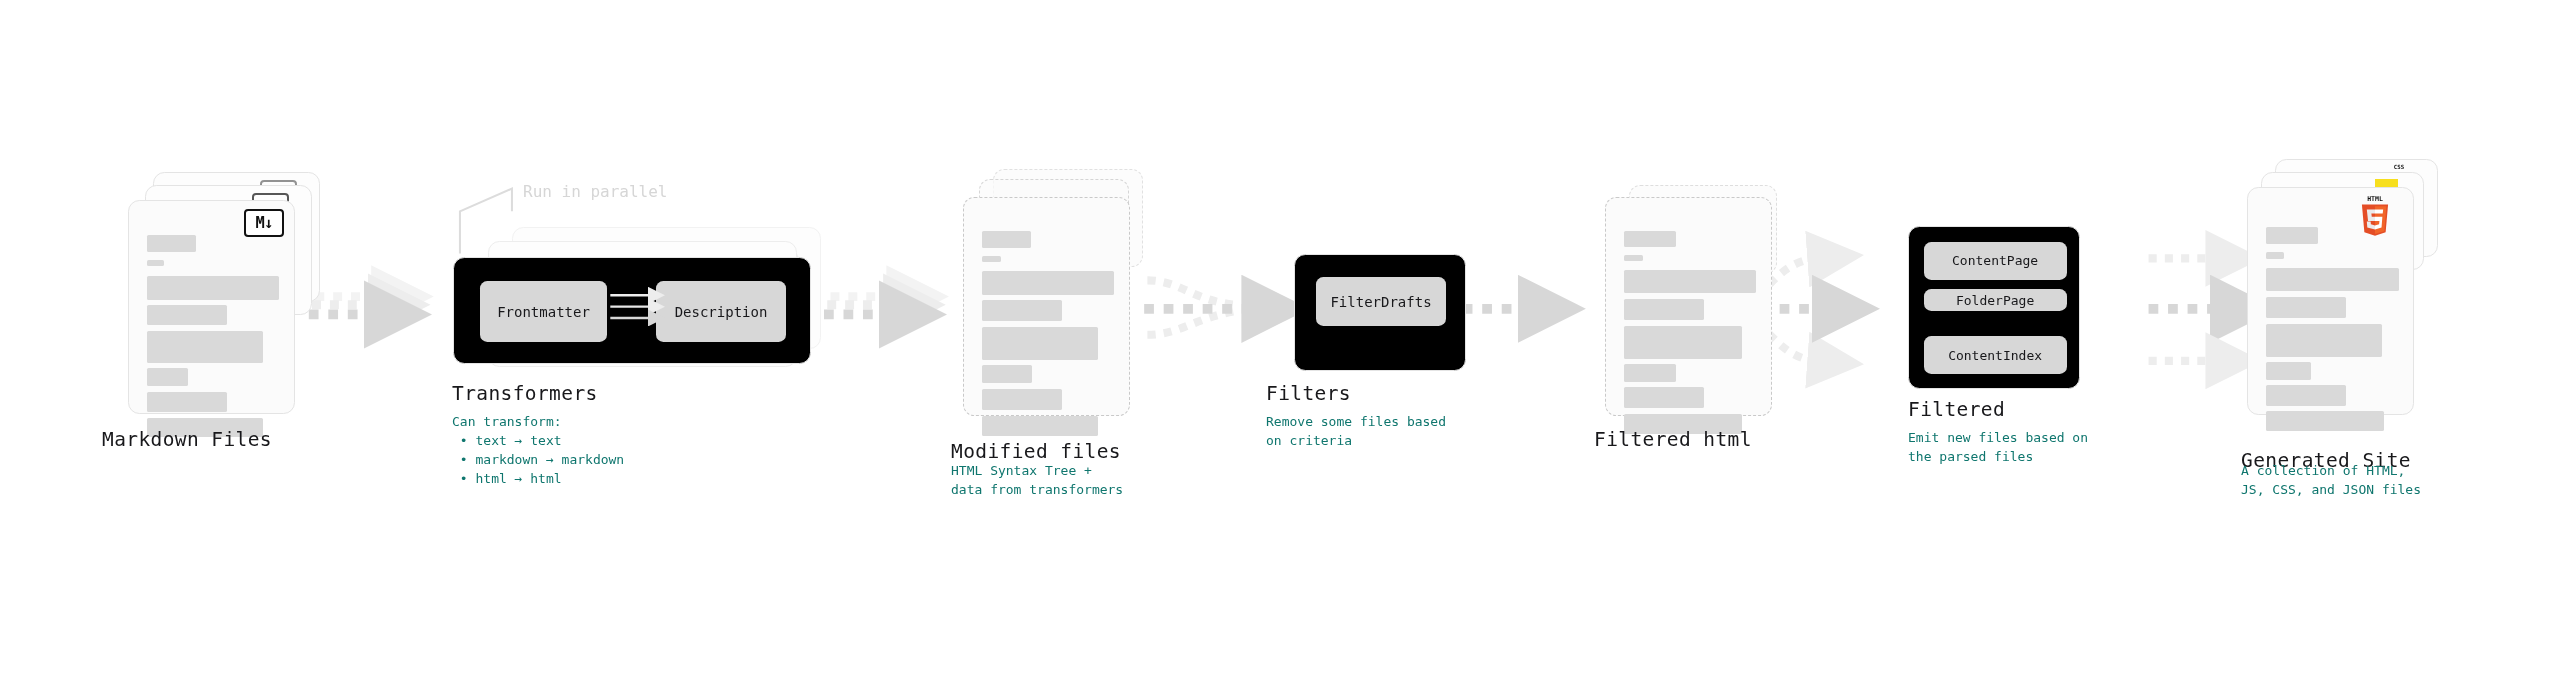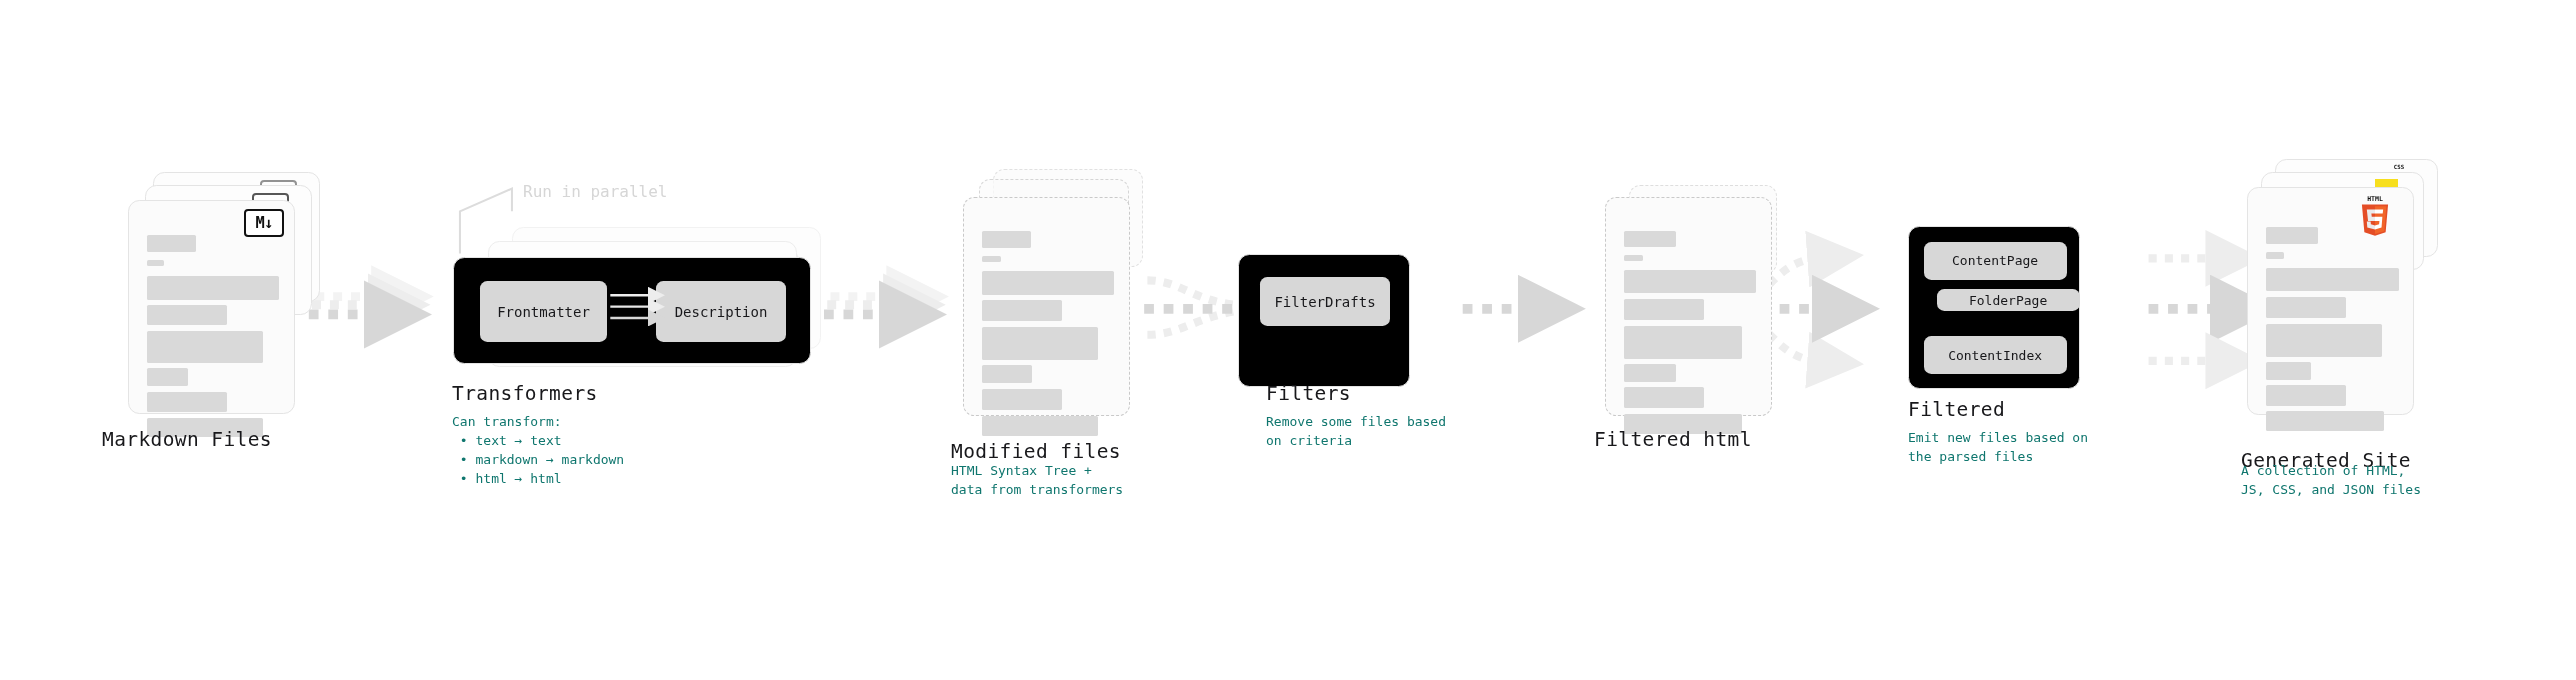--- a/index.html
+++ b/index.html
@@ -172,21 +172,21 @@
       <div class="skel" style="left:18px;top:167px;width:50px;height:18px;"></div>
       <div class="skel" style="left:18px;top:191px;width:80px;height:21px;"></div>
       <div class="skel" style="left:18px;top:218px;width:116px;height:19.5px;"></div>
     </div>
     <div class="title" style="left:951px;top:428px;margin-top:12px;">Modified files</div>
     <div class="desc" style="left:951px;top:462px;">HTML Syntax Tree +
 data from transformers</div>
   </div>
 
   <div class="node">
-    <div class="pbox" style="left:1238px;top:254px;width:172px;height:133px;">
+    <div class="pbox" style="left:1294px;top:254px;width:172px;height:117px;">
       <div class="chip" style="left:21px;top:22px;width:130px;height:49px;">FilterDrafts</div>
     </div>
     <div class="title" style="left:1266px;top:382px;">Filters</div>
     <div class="desc" style="left:1266px;top:413px;">Remove some files based
 on criteria</div>
   </div>
 
   <div class="node">
     <div class="card dashed" style="left:1629px;top:185px;width:148px;height:89px;opacity:.6;"></div>
     <div class="card dashed" style="left:1605px;top:197px;width:167px;height:219px;">
@@ -198,21 +198,21 @@
       <div class="skel" style="left:18px;top:166px;width:52px;height:18px;"></div>
       <div class="skel" style="left:18px;top:189px;width:80px;height:21px;"></div>
       <div class="skel" style="left:18px;top:216px;width:118px;height:19.5px;"></div>
     </div>
     <div class="title" style="left:1594px;top:428px;">Filtered html</div>
   </div>
 
   <div class="node">
     <div class="pbox" style="left:1908px;top:226px;width:172px;height:163px;">
       <div class="chip" style="left:14.6px;top:14.6px;width:143px;height:38px;font-size:13px;">ContentPage</div>
-      <div class="chip" style="left:14.6px;top:62px;width:143px;height:22px;font-size:13px;margin-left:13px;">FolderPage</div>
+      <div class="chip" style="left:14.6px;top:62px;width:143px;height:22px;font-size:13px;">FolderPage</div>
       <div class="chip" style="left:14.6px;top:109px;width:143px;height:38px;font-size:13px;">ContentIndex</div>
     </div>
     <div class="title" style="left:1908px;top:398px;">Filtered</div>
     <div class="desc" style="left:1908px;top:429px;">Emit new files based on
 the parsed files</div>
   </div>
 
   <div class="node">
     <div class="card ghost1" style="left:2275px;top:159px;width:163px;height:98px;"></div>
     <div class="css-badge" style="left:2390px;top:165px;">

